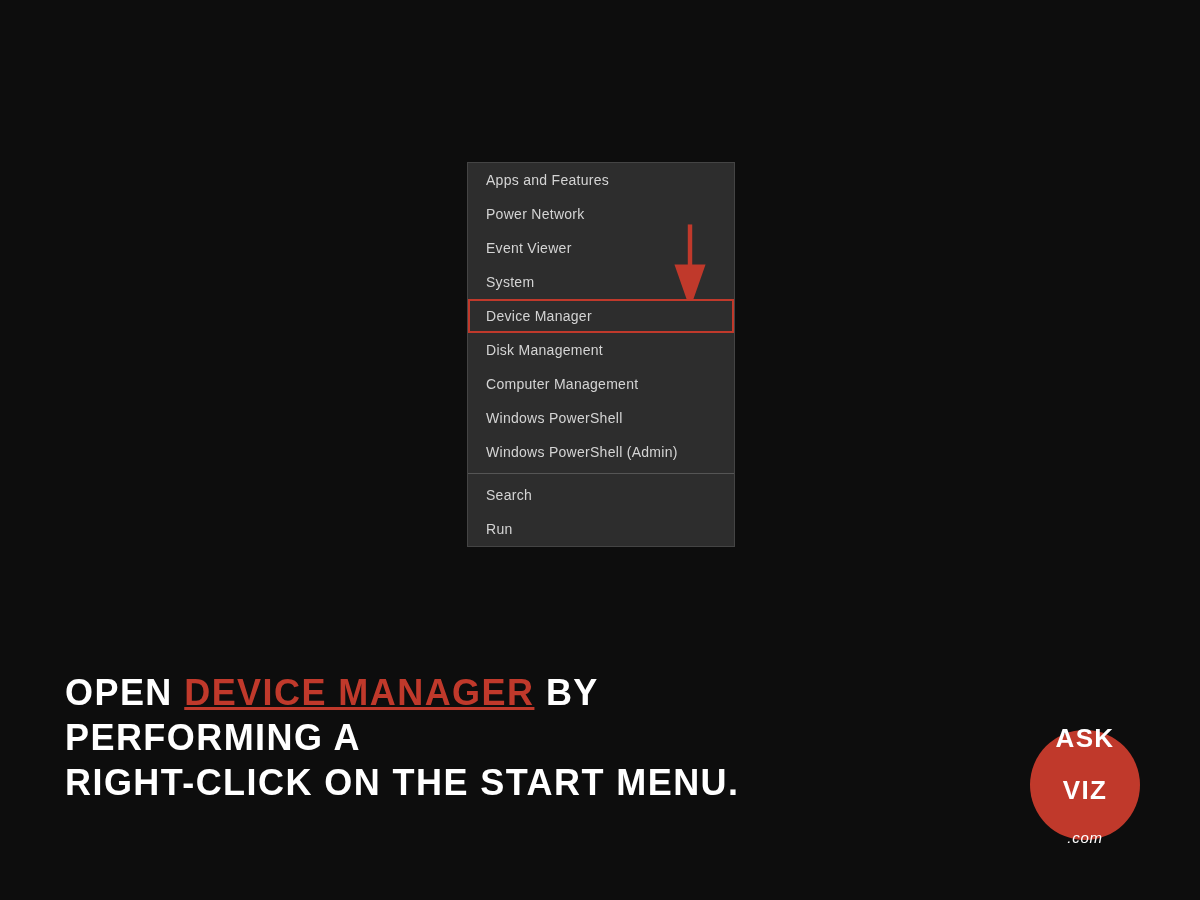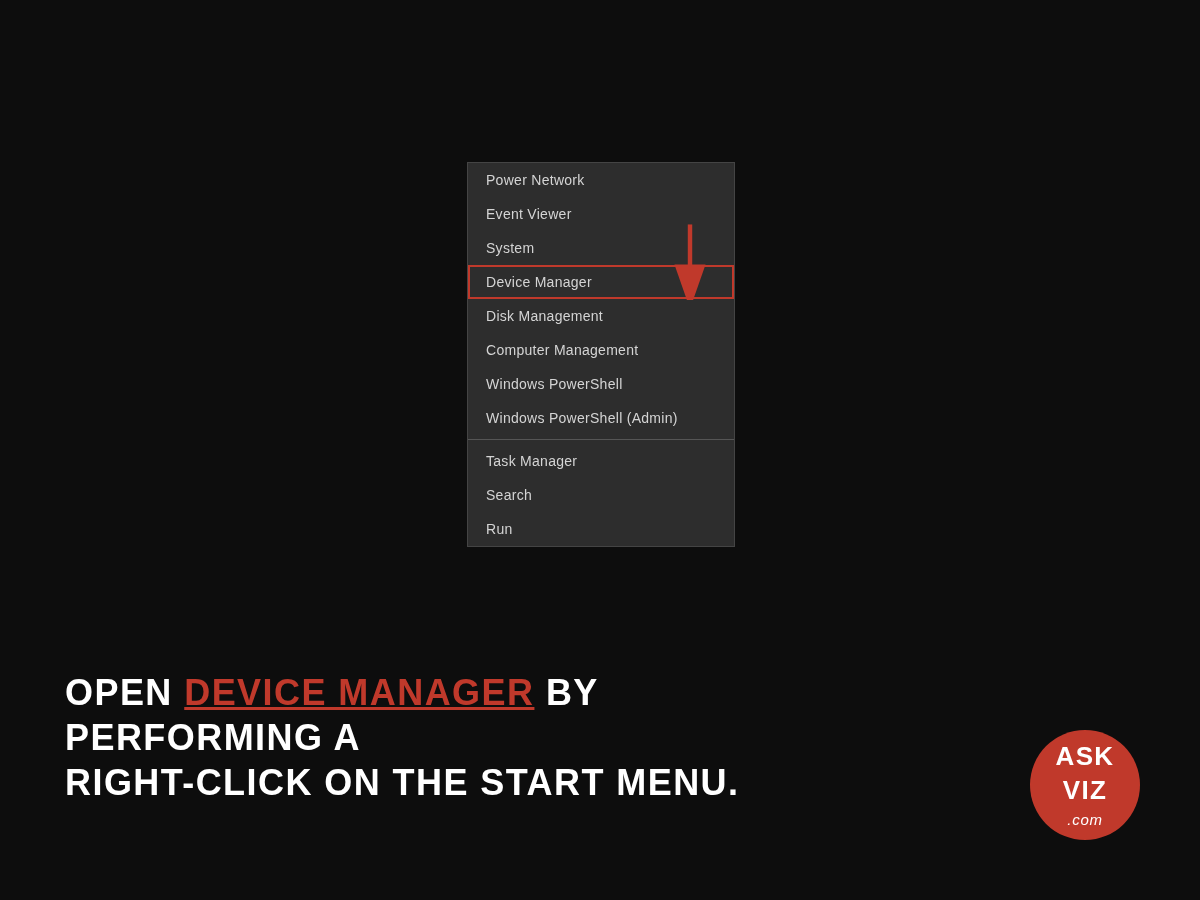--- a/index.html
+++ b/index.html
@@ -93,20 +93,21 @@
       right: 60px;
       width: 110px;
       height: 110px;
       background-color: #c0392b;
       border-radius: 50%;
       display: flex;
       flex-direction: column;
       align-items: center;
       justify-content: center;
       z-index: 20;
+      gap: 18px;
     }
 
     .askviz-text-ask {
       color: #ffffff;
       font-size: 26px;
       font-weight: 900;
       font-family: Arial, sans-serif;
       text-transform: uppercase;
       line-height: 1;
       letter-spacing: 0.05em;
@@ -130,30 +131,30 @@
       text-transform: lowercase;
       letter-spacing: 0.05em;
       margin-top: 8px;
       font-style: italic;
     }
   </style>
 </head>
 <body>
 
 <div class="context-menu">
+  <button class="menu-item">Apps and Features</button>
   <button class="menu-item">Power Network</button>
   <button class="menu-item">Event Viewer</button>
   <button class="menu-item">System</button>
   <button class="menu-item highlighted">Device Manager</button>
   <button class="menu-item">Disk Management</button>
   <button class="menu-item">Computer Management</button>
   <button class="menu-item">Windows PowerShell</button>
   <button class="menu-item">Windows PowerShell (Admin)</button>
   <div class="menu-divider"></div>
-  <button class="menu-item">Task Manager</button>
   <button class="menu-item">Search</button>
   <button class="menu-item">Run</button>
 </div>
 
 <div class="arrow-container">
   <svg class="arrow-svg" viewBox="0 0 60 90" xmlns="http://www.w3.org/2000/svg">
     <defs>
       <marker id="arrowhead" markerWidth="10" markerHeight="7" refX="5" refY="3.5" orient="auto">
         <polygon points="0 0, 10 3.5, 0 7" fill="#c0392b"></polygon>
       </marker>

